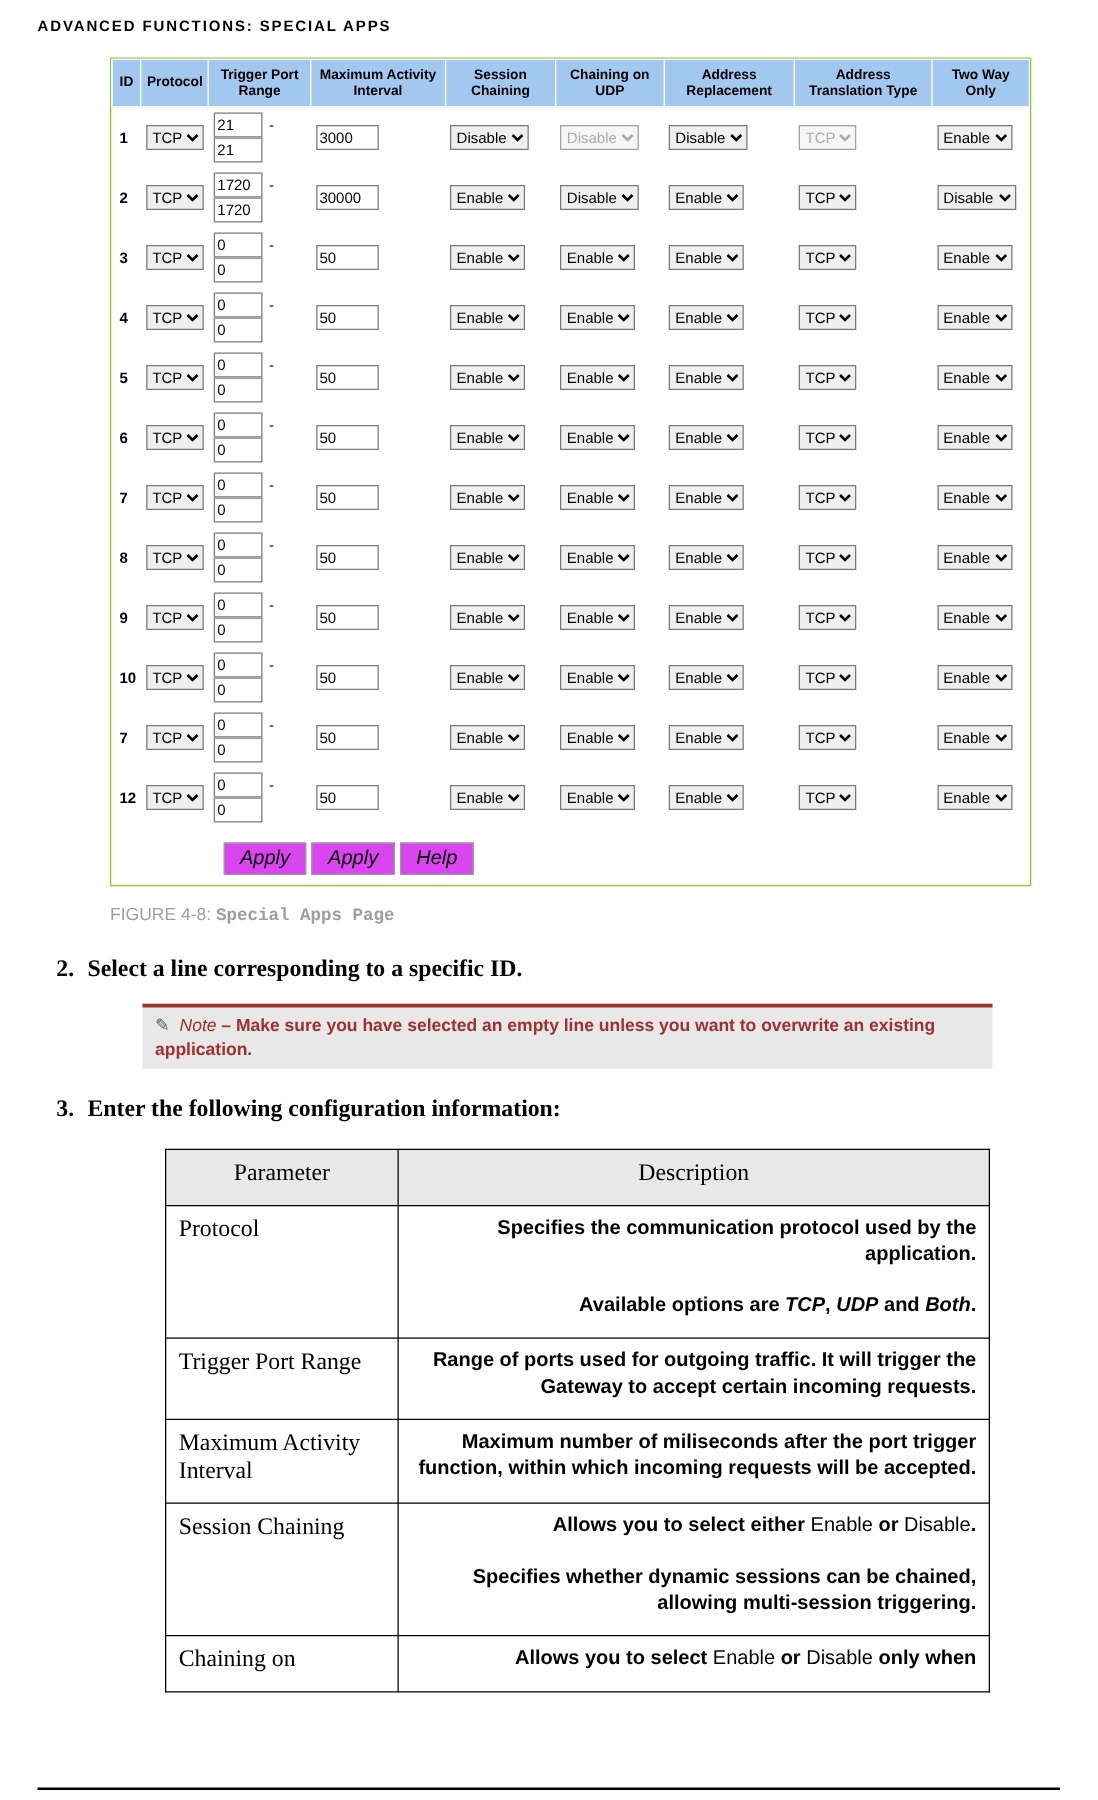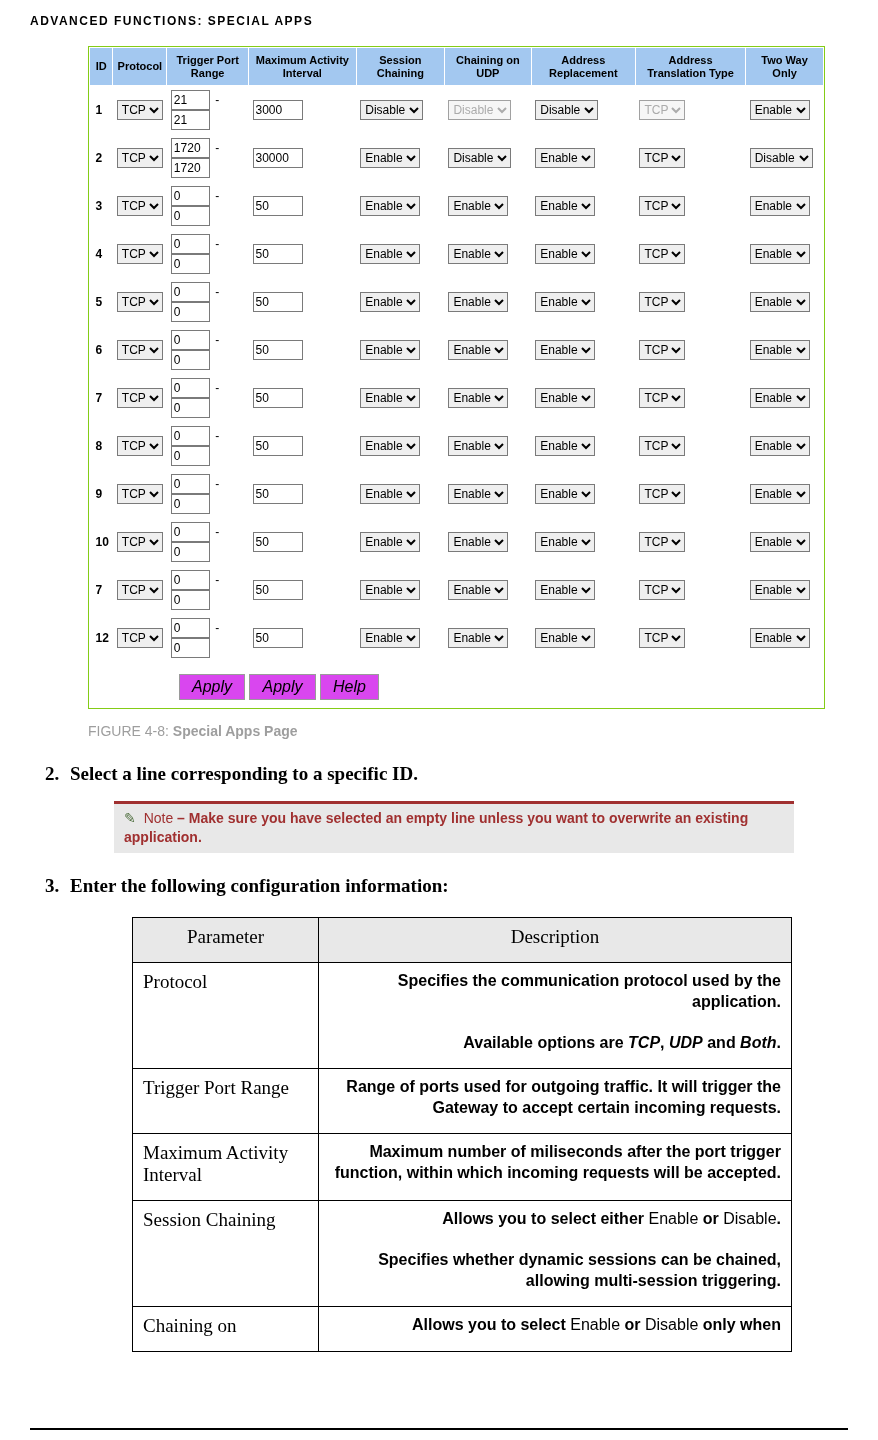--- a/index.html
+++ b/index.html
@@ -89,21 +89,21 @@
     cursor: pointer;
     font-style: italic;
   }
   .figure-caption {
     margin: 14px 0 0 58px;
     font-family: Verdana, Arial, sans-serif;
     font-size: 14px;
     color: #9e9e9e;
   }
   .figure-caption .figlabel { color: #9e9e9e; text-align: center; }
-  .figure-caption .figtitle { font-weight: bold; color: #9e9e9e; }
+  .figure-caption .figtitle { font-weight: bold; color: #9e9e9e; font-family: Liberation Mono, monospace; }
   ol.steps {
     margin: 24px 0 0 0;
     padding-left: 34px;
     font-family: "Times New Roman", serif;
     font-size: 19px;
     font-weight: bold;
   }
   ol.steps > li { margin-bottom: 22px; padding-left: 6px; }
   .note-box {
     margin: 16px 0 4px 44px;
@@ -117,20 +117,21 @@
     line-height: 1.35;
     width: 680px;
     box-sizing: border-box;
   }
   .note-box .note-icon {
     color: #4a6b3a;
     margin-right: 4px;
     font-weight: normal;
   }
   .note-box .note-word {
+    font-style: italic;
     font-weight: normal;
   }
   table.params {
     border-collapse: collapse;
     margin: 20px 0 0 62px;
     width: 660px;
     font-size: 16px;
   }
   table.params th {
     border: 1px solid #000;

